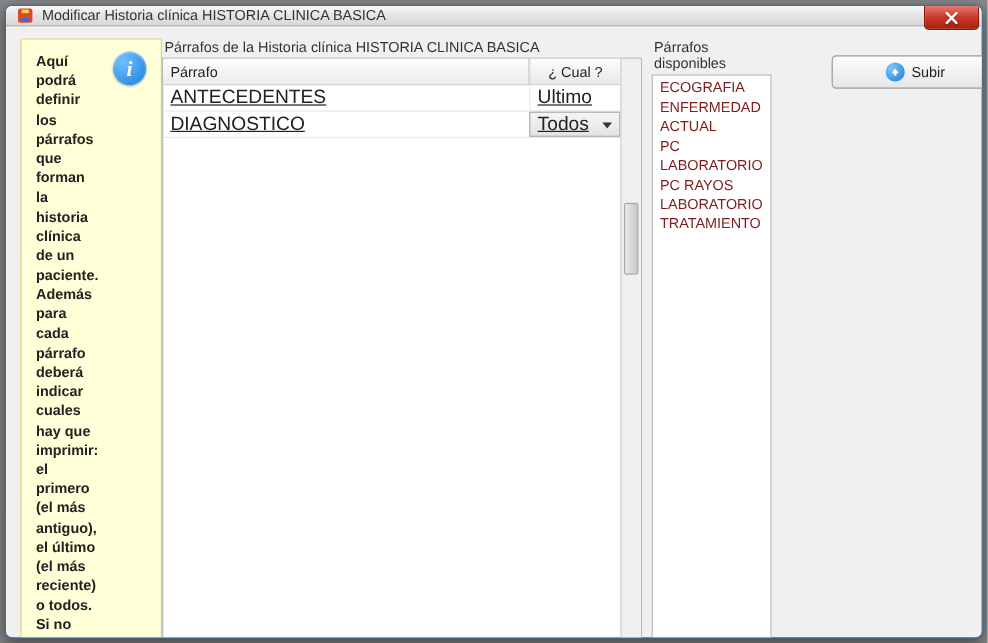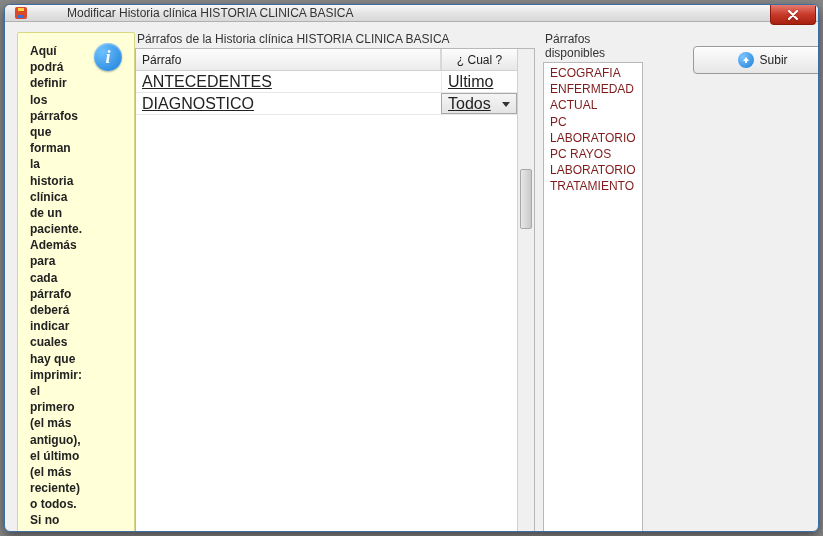--- a/index.html
+++ b/index.html
@@ -24,21 +24,20 @@
       overflow: hidden;
     }
     .titlebar {
       height: 30px;
       background: linear-gradient(to bottom, #f8f8f8 0%, #e4e4e4 50%, #d8d8d8 100%);
       border-bottom: 1px solid #b0b0b0;
       display: flex;
       align-items: center;
       padding-left: 8px;
       position: relative;
-      gap: 32px;
     }
     .titlebar-icon {
       width: 16px;
       height: 16px;
       margin-right: 6px;
       display: inline-flex;
       align-items: center;
       justify-content: center;
     }
     .titlebar-text {

